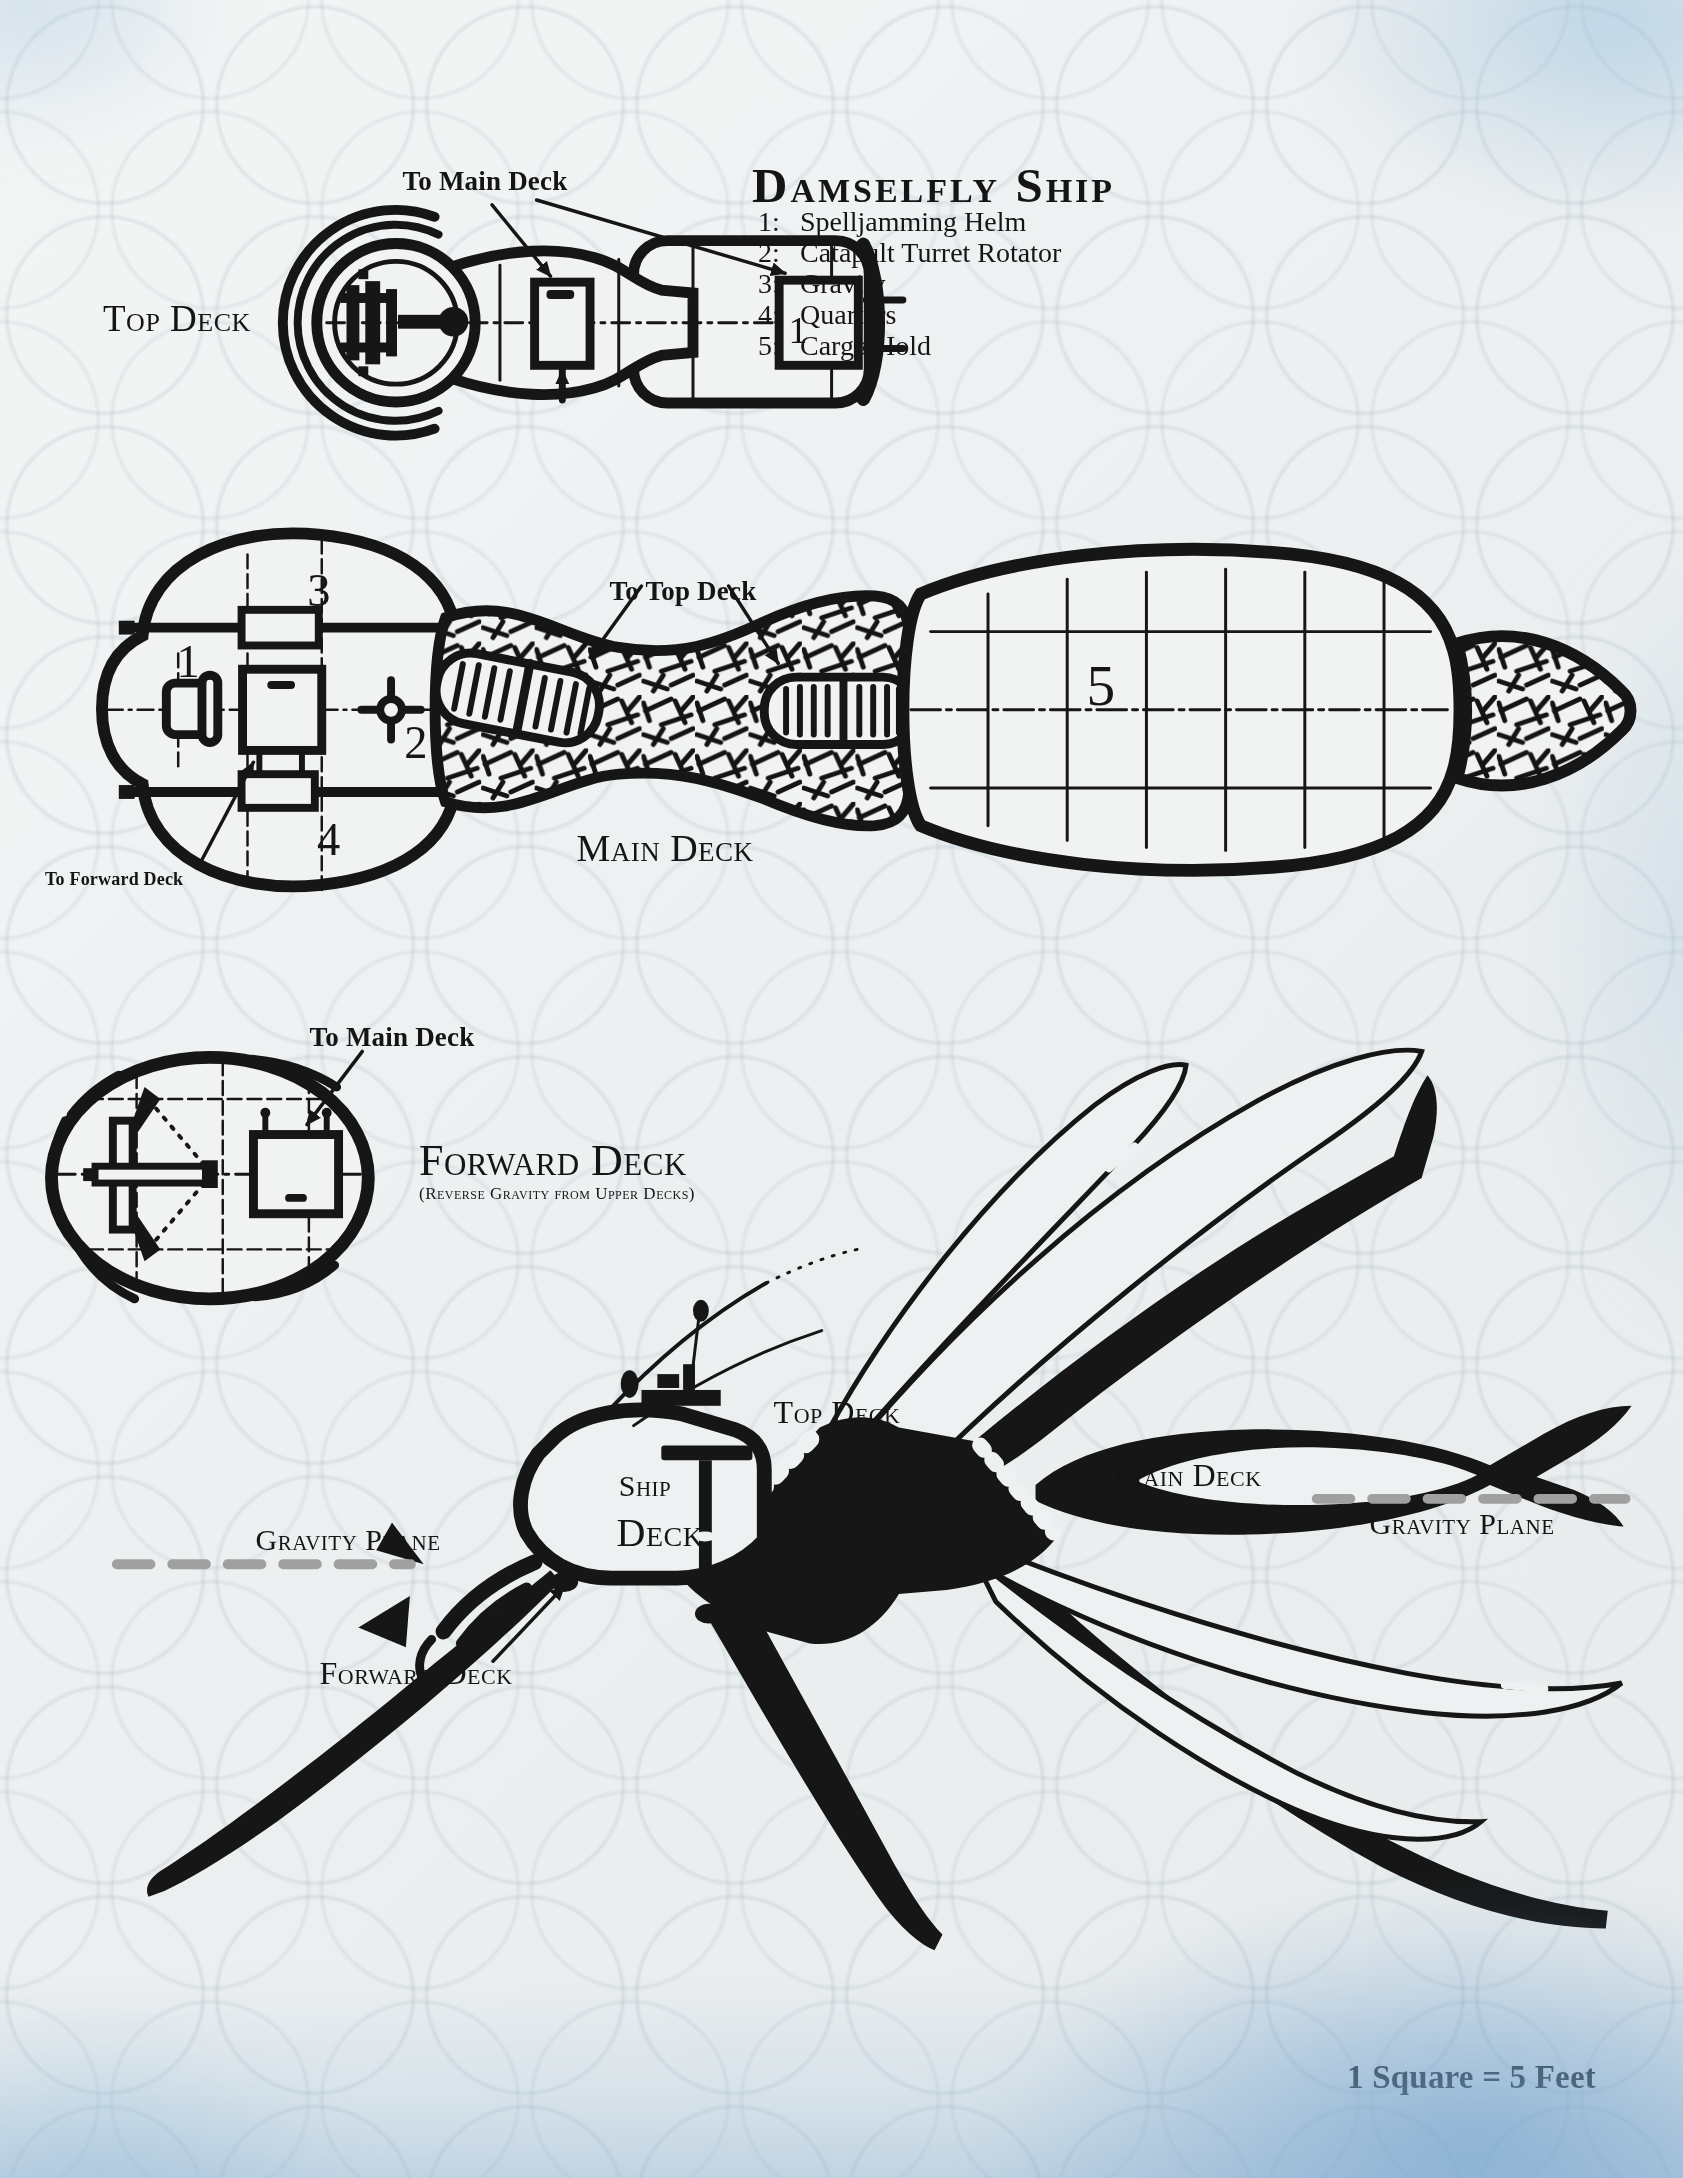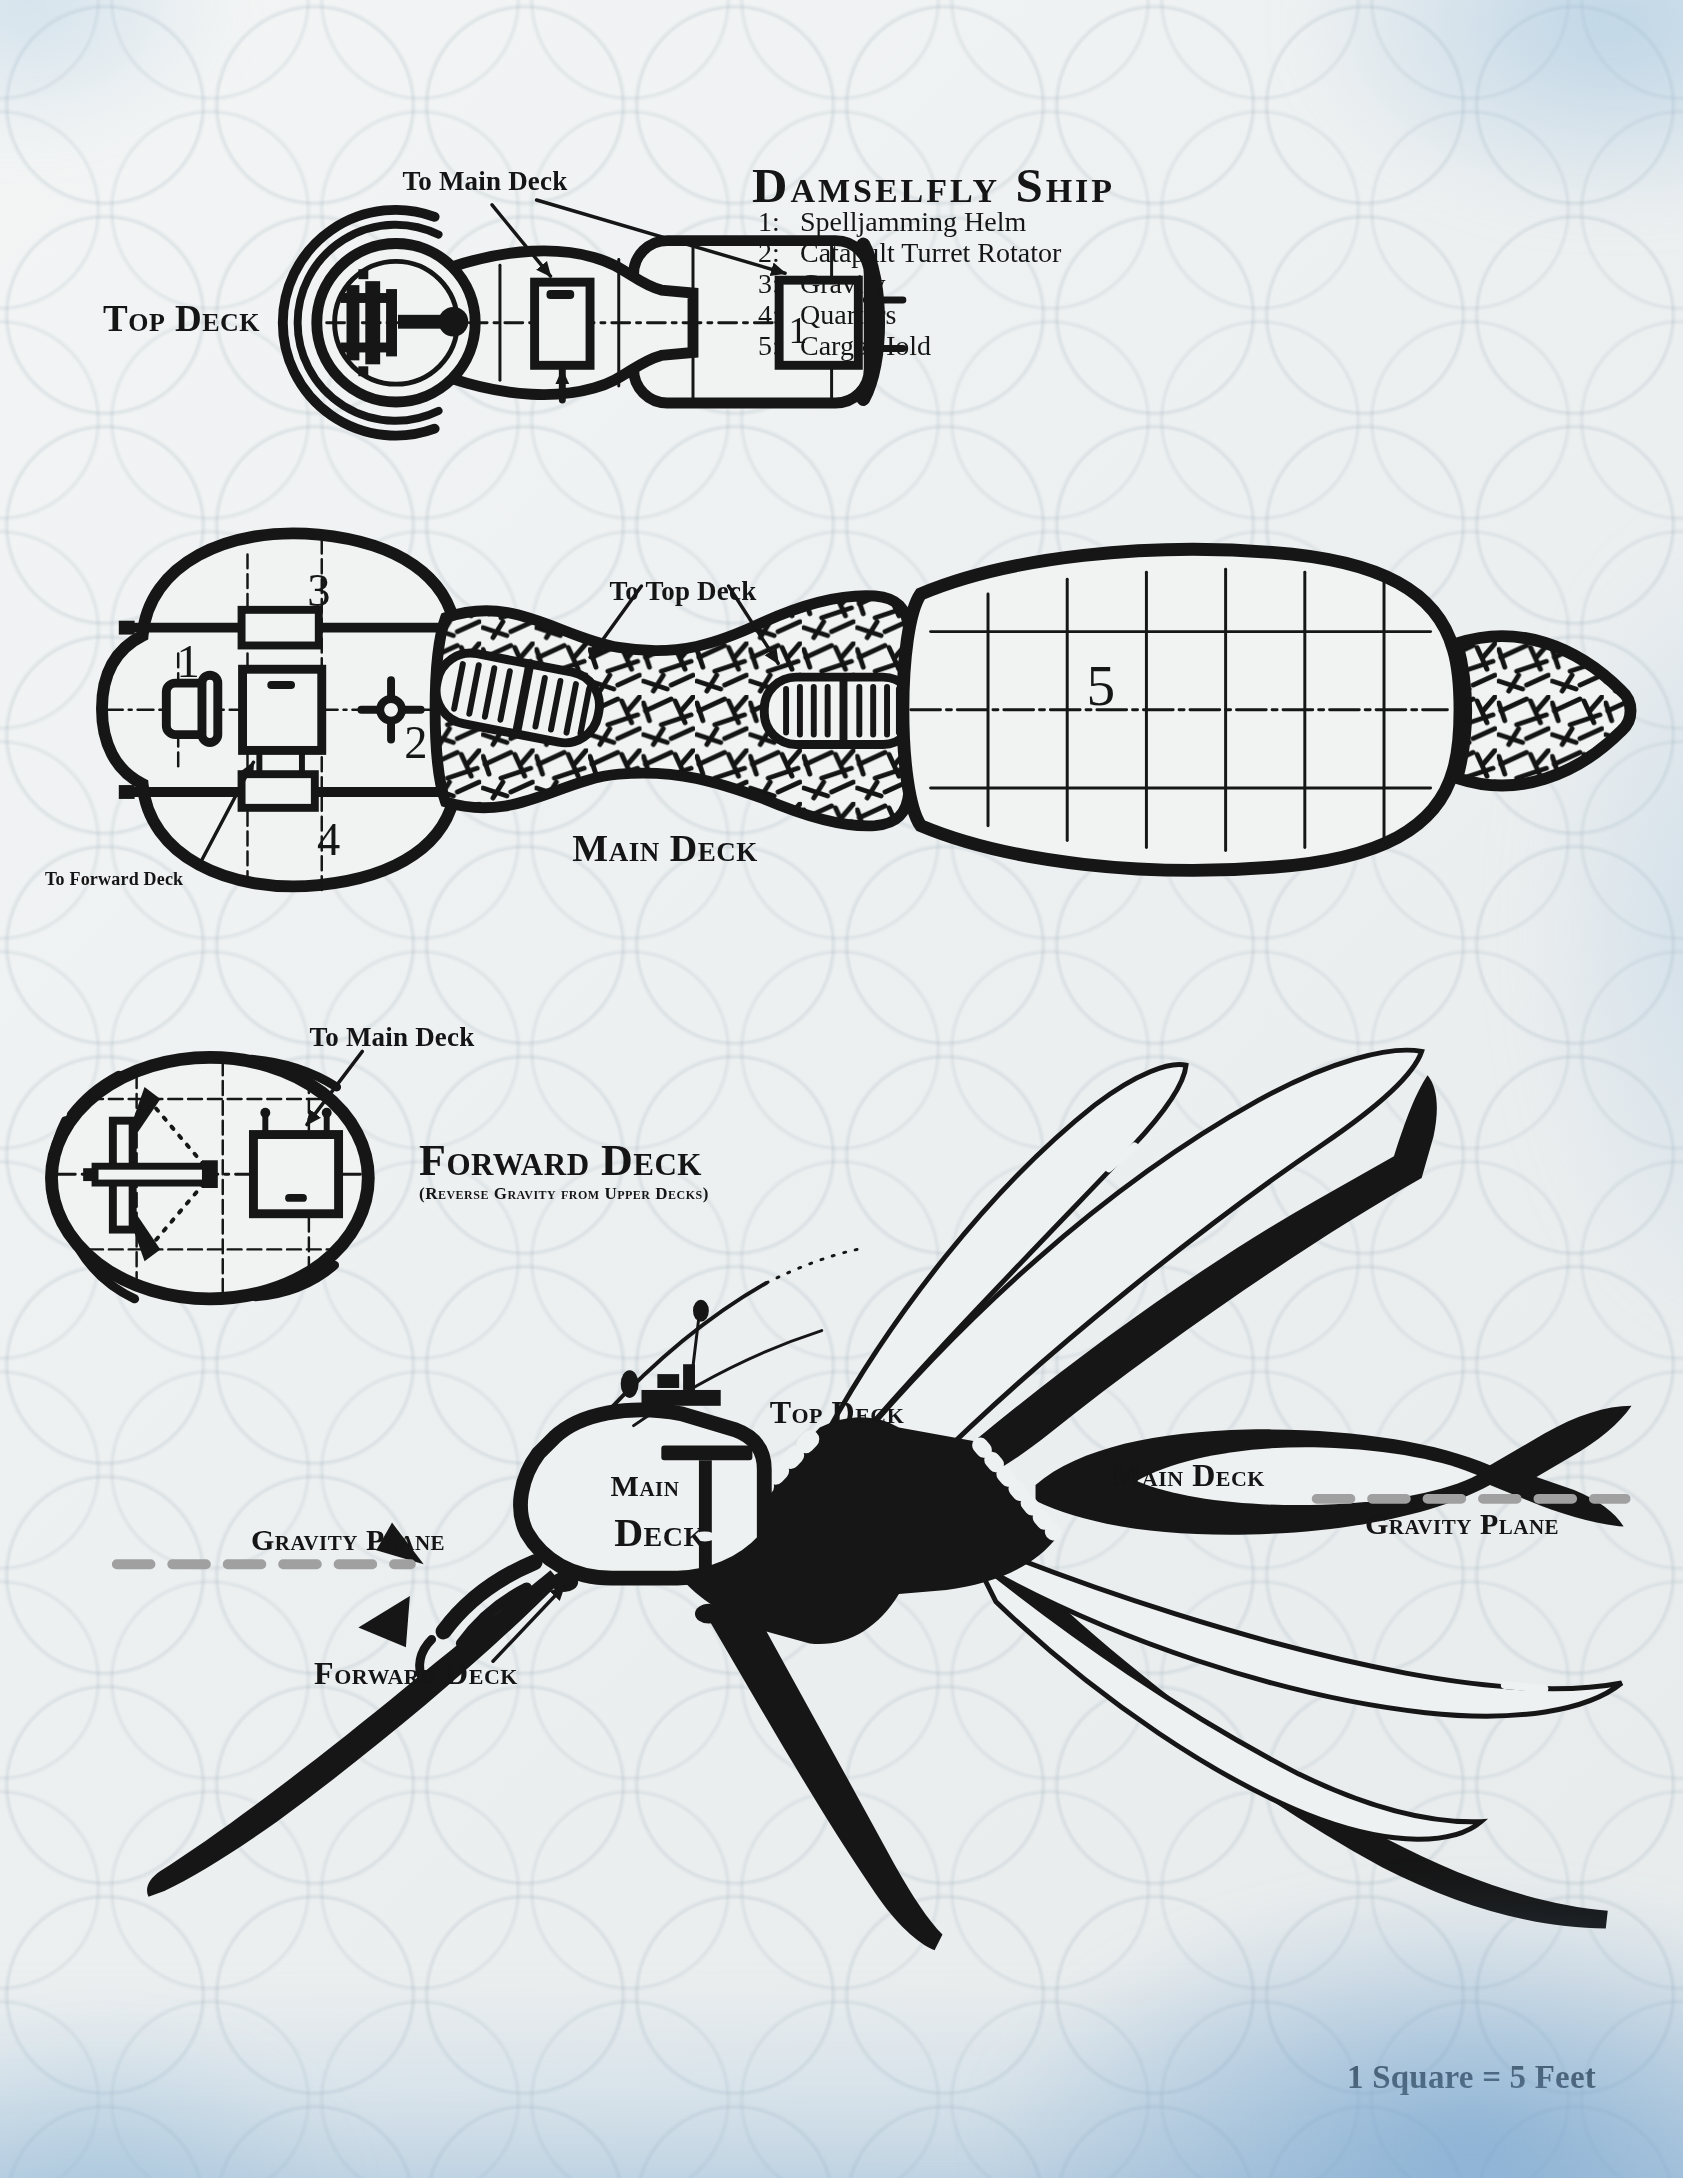--- a/index.html
+++ b/index.html
@@ -27,21 +27,21 @@
     background:radial-gradient(ellipse at 80% 50%, rgba(165,198,224,.38), rgba(165,198,224,0) 70%);}
   #wash-bottom{left:-40px; right:-40px; bottom:-59px; height:257px; filter:blur(16px);
     background:linear-gradient(to top, rgba(138,176,209,.60), rgba(160,195,222,.25) 55%, rgba(160,195,222,0));}
   #wash-br{right:-59px; bottom:-79px; width:772px; height:376px; filter:blur(22px);
     background:radial-gradient(ellipse at 65% 70%, rgba(108,158,204,.65), rgba(108,158,204,0) 70%);}
   #wash-bl{left:-69px; bottom:-89px; width:426px; height:248px; filter:blur(24px);
     background:radial-gradient(ellipse at 40% 70%, rgba(150,188,216,.45), rgba(150,188,216,0) 70%);}
 
   svg{position:absolute; left:0; top:0;}
   .lbl{position:absolute; white-space:nowrap; color:#151515;}
-  .deck{font-weight:700; font-variant:small-caps; letter-spacing:0.5px;}
+  .deck{font-weight:400; font-variant:small-caps; letter-spacing:0.5px;}
   .hand{font-weight:700; letter-spacing:0.2px;}
   .ctr{transform:translateX(-50%); text-align:center;}
 
   #title{left:752px; top:117px; font-size:49px; font-weight:700; font-variant:small-caps; letter-spacing:3px;margin-top:40px;}
   #legend{position:absolute; left:758px; top:206px; font-size:28px;}
   #legend .row{display:flex; line-height:31px;}
   #legend .num{width:42px;}
 
   #td-label{left:103px; top:297px; font-size:37px;}
   #td-tomain{left:485px; top:166px; font-size:27px;}
@@ -344,21 +344,21 @@
 
   <div class="lbl hand ctr" id="md-totop">To Top Deck</div>
   <div class="lbl deck ctr" id="md-label">Main Deck</div>
   <div class="lbl hand" id="md-tofwd">To Forward Deck</div>
 
   <div class="lbl hand ctr" id="fd-tomain">To Main Deck</div>
   <div class="lbl deck" id="fd-label">Forward Deck</div>
   <div class="lbl deck" id="fd-sub">(Reverse Gravity from Upper Decks)</div>
 
   <div class="lbl deck ctr" id="sv-topdeck">Top Deck</div>
-  <div class="lbl deck ctr" id="sv-main-l1">Main</div>
+  <div class="lbl deck ctr" id="sv-main-l1">Ship</div>
   <div class="lbl deck ctr" id="sv-main-l2">Deck</div>
   <div class="lbl deck ctr" id="sv-main-r">Main Deck</div>
   <div class="lbl deck ctr" id="sv-grav-l">Gravity Plane</div>
   <div class="lbl deck ctr" id="sv-grav-r">Gravity Plane</div>
   <div class="lbl deck ctr" id="sv-fwd">Forward Deck</div>
 
   <div class="lbl hand" id="scale-note">1 Square = 5 Feet</div>
 
   <div class="wash" id="wash-bottom"></div>
   <div class="wash" id="wash-bl"></div>

